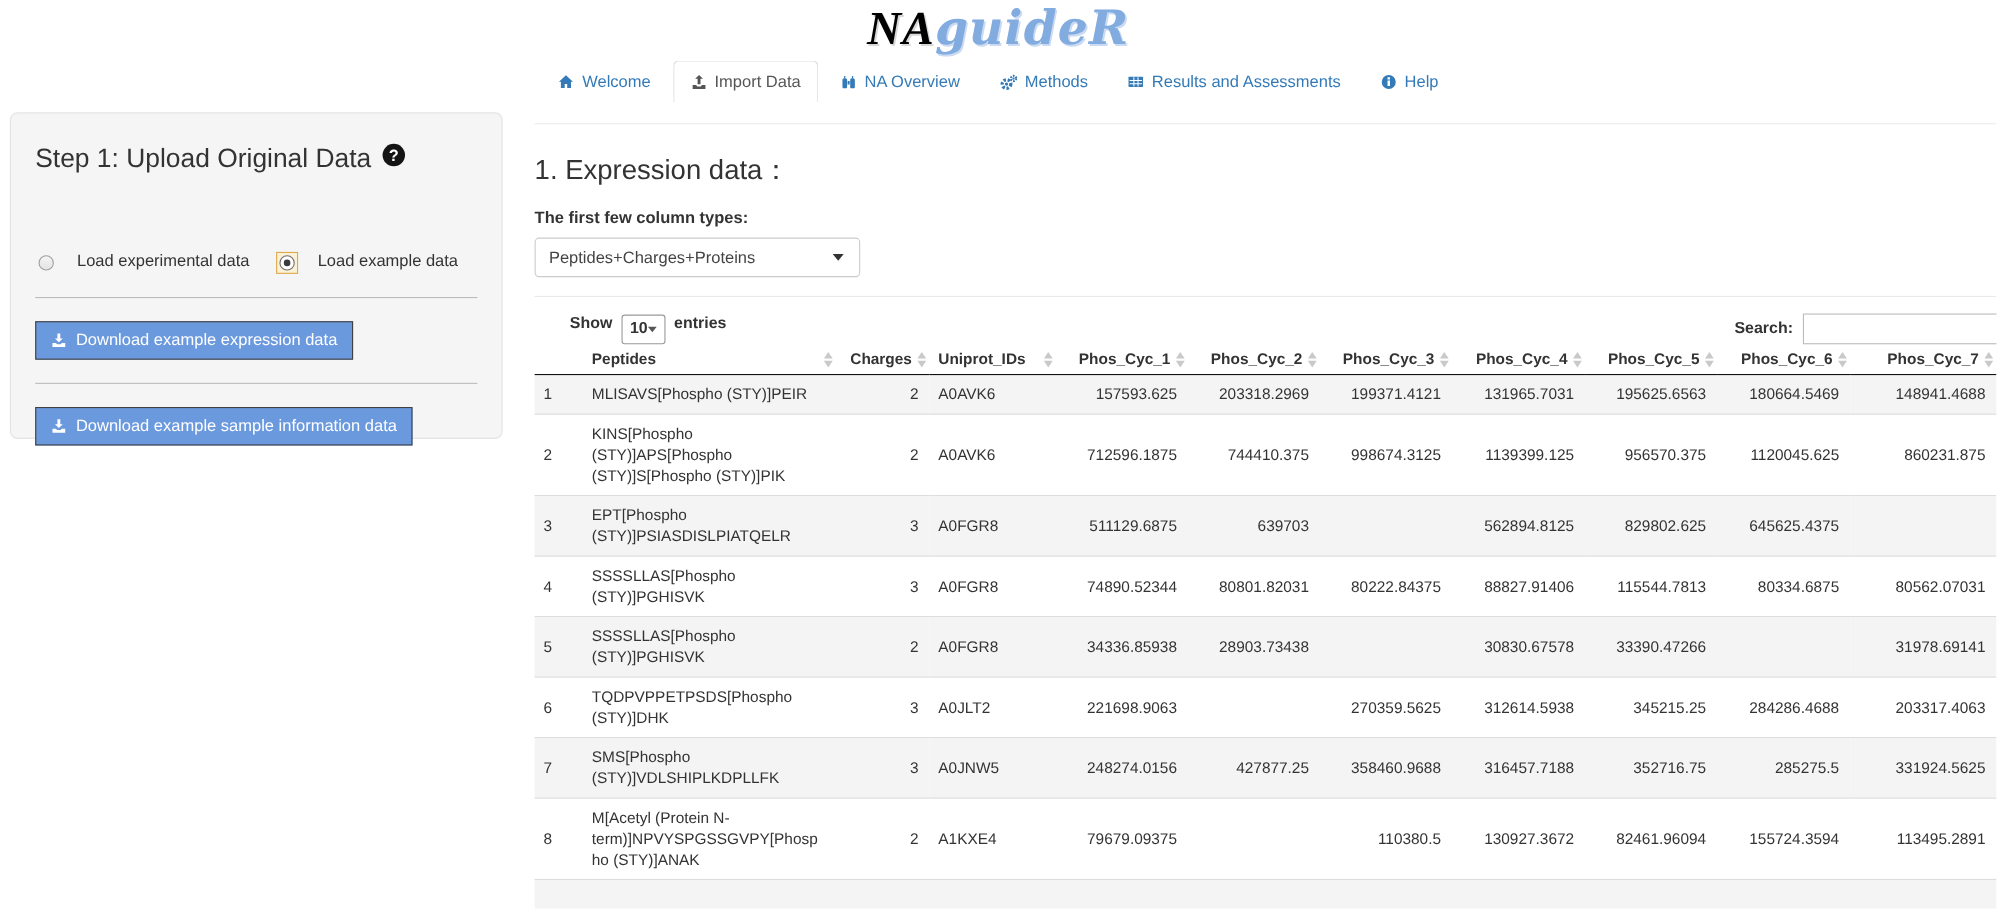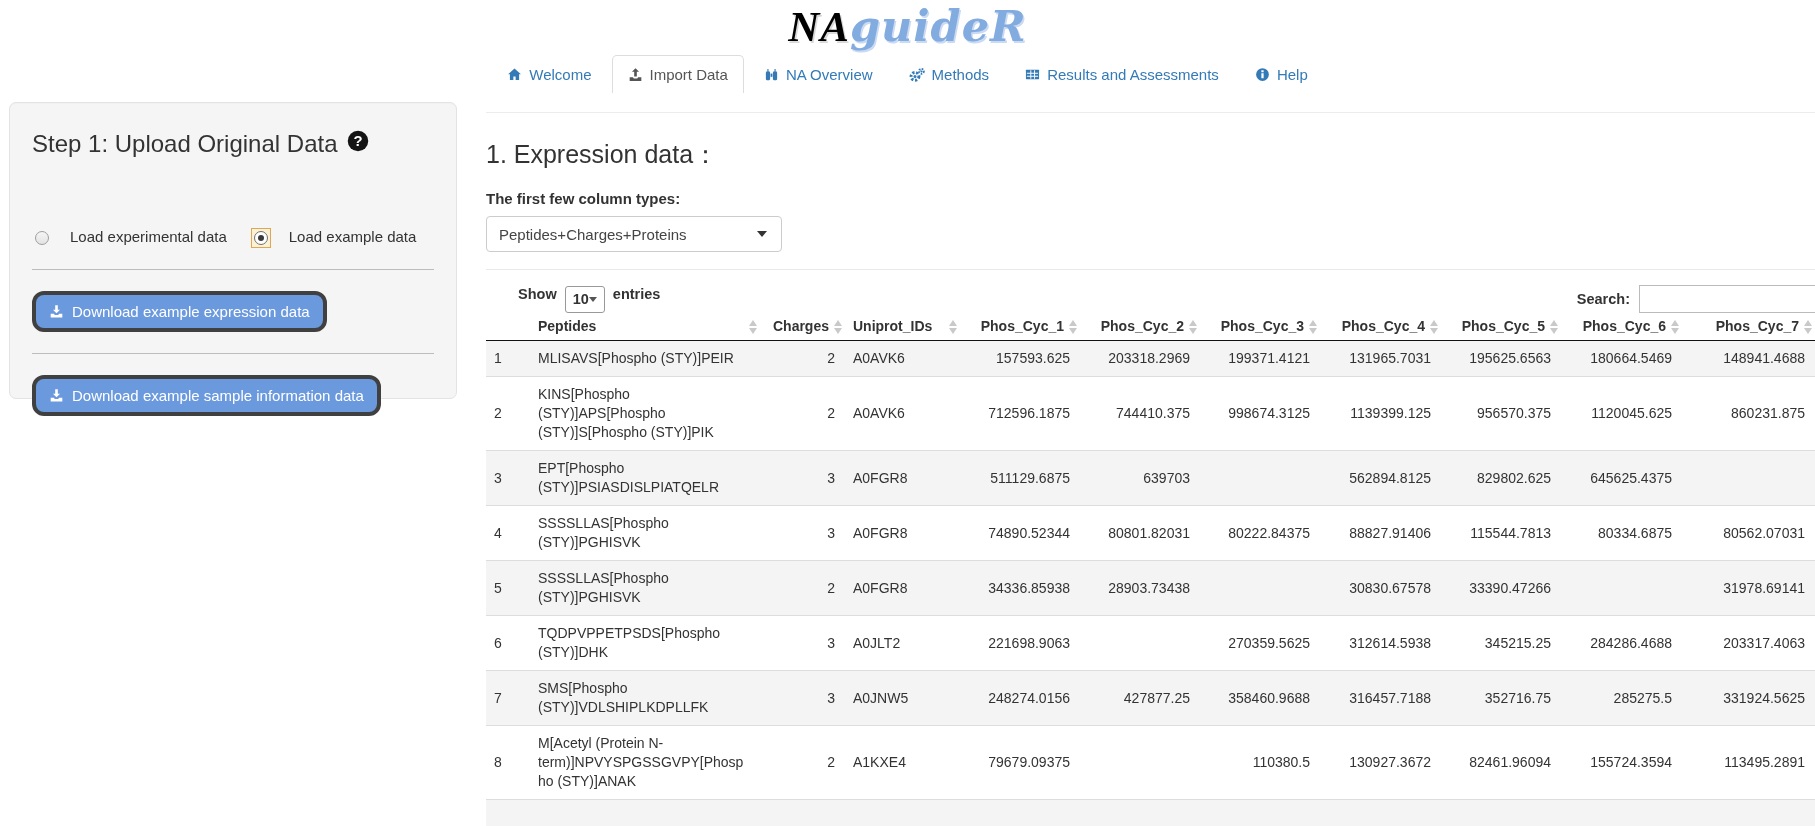--- a/index.html
+++ b/index.html
@@ -32,22 +32,22 @@
   .radio-item { display:flex; align-items:flex-start; gap:18px; cursor:pointer;margin-top:44px; }
   .radio-wrap { display:inline-flex; padding:3px; }
   .radio-item.checked .radio-wrap { padding:2px; background:#fbf1d6; border:1px solid #dfa850; }
   .radio-circle { width:14px; height:14px; border-radius:50%; border:1px solid #9e9e9e;
                   background:linear-gradient(#f5f5f5,#e3e3e3); position:relative; }
   .radio-item.checked .radio-circle { background:#fff; border-color:#6f6f6f; }
   .radio-item.checked .radio-circle::after { content:""; position:absolute; left:3px; top:3px;
                   width:6px; height:6px; border-radius:50%; background:#3a3a3a; }
   .side-hr { border:none; border-top:1px solid #bcbcbc; margin:21px 0; }
   .btn-dl { display:inline-flex; align-items:center; gap:8px; background:#6b99de; color:#fff;
-            font-size:15px; font-family:inherit; padding:8px 13px; border:4px solid #404040;
-            border-radius:12px; cursor:pointer; }
+            font-size:15px; font-family:inherit; padding:8px 13px; border:1px solid #404040;
+            border-radius:0; cursor:pointer; }
   .btn-dl svg { display:block; }
   
   .main { position:absolute; left:486px; top:112px; right:0; border-top:1px solid #ececec; }
   .section-title { font-size:25px; margin-top:25px; font-weight:normal; }
   .col-types-label { font-size:15px; font-weight:bold; margin-top:19px; }
   .select-box { margin-top:9px; width:296px; height:36px; border:1px solid #ccc; border-radius:4px;
                 background:#fff; display:flex; align-items:center; padding:0 12px; font-size:15px;
                 color:#444; position:relative; cursor:pointer; }
   .select-caret { position:absolute; right:14px; top:50%; margin-top:-3px; width:0; height:0;
                   border-left:5px solid transparent; border-right:5px solid transparent;

